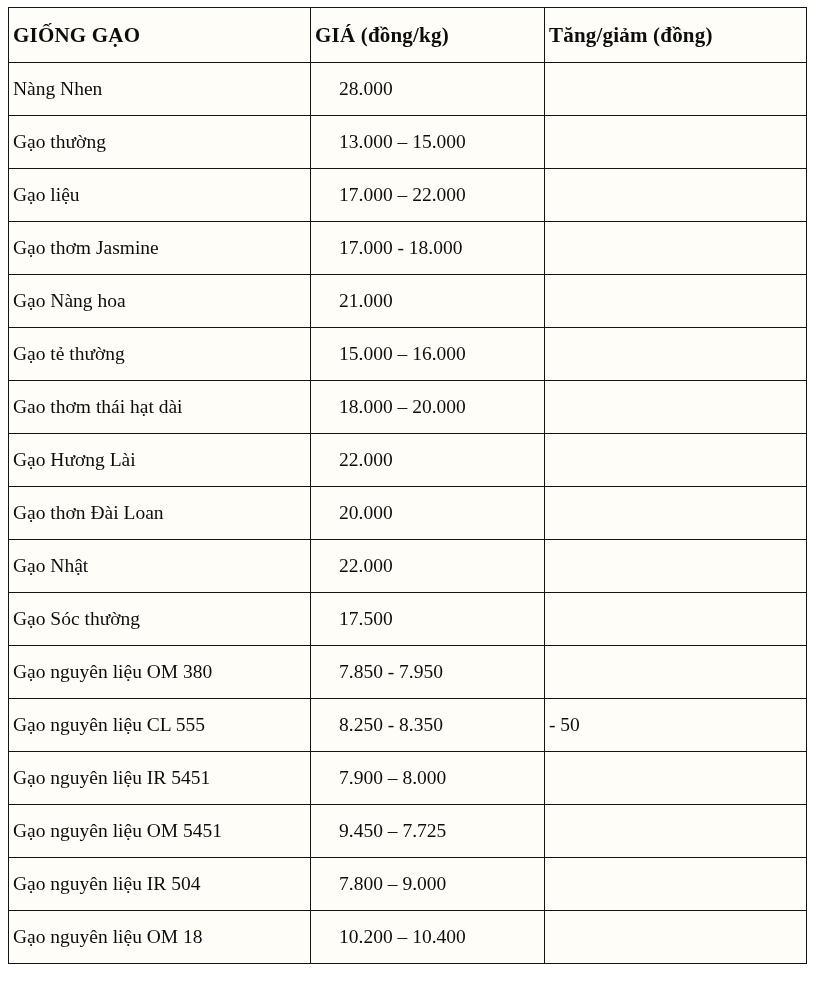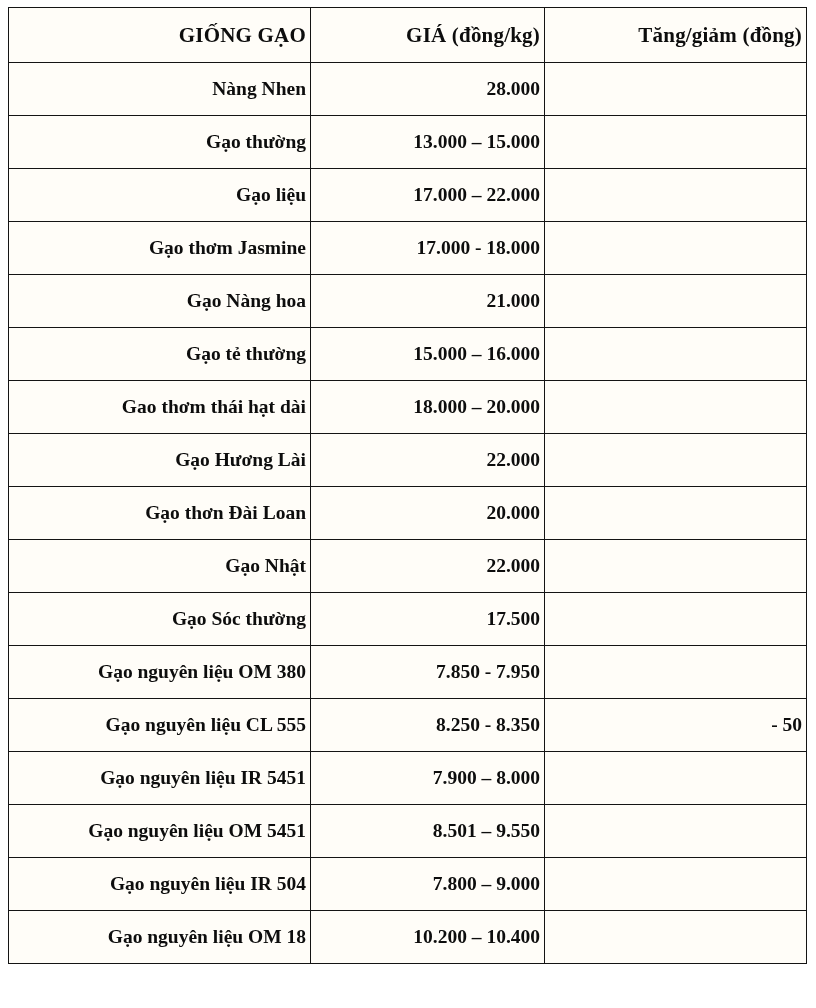--- a/index.html
+++ b/index.html
@@ -25,38 +25,38 @@
     left: 8px;
     top: 7px;
     width: 798px;
     border-collapse: collapse;
     table-layout: fixed;
     background: #fffefb;
   }
   table.price-table td,
   table.price-table th {
     border: 1.6px solid #141414;
-    text-align: right;
+    text-align: left;
     vertical-align: middle;
     padding: 0 4px;
     background: #fffdf8;
   }
   col.c-name  { width: 302px; }
   col.c-price { width: 234px; }
   col.c-delta { width: 262px; }
 
   thead th {
     height: 54px;
     font-weight: bold;
     font-size: 21px;
     letter-spacing: 0.2px;
   }
   tbody td {
     height: 52px;
-    font-weight: bold;
+    font-weight: normal;
     font-size: 19.5px;
   }
   tbody td.name  { font-size: 19.5px; }
   tbody td.price { font-size: 19.5px; padding-left: 28px; }
   tbody td.delta { font-size: 19.5px; }
 </style>
 </head>
 <body>
 
 <div class="sheet">
@@ -139,21 +139,21 @@
           <td class="price">8.250 - 8.350</td>
           <td class="delta">- 50</td>
         </tr>
         <tr>
           <td class="name">Gạo nguyên liệu IR 5451</td>
           <td class="price">7.900 – 8.000</td>
           <td class="delta"></td>
         </tr>
         <tr>
           <td class="name">Gạo nguyên liệu OM 5451</td>
-          <td class="price">8.501 – 9.550</td>
+          <td class="price">9.450 – 7.725</td>
           <td class="delta"></td>
         </tr>
         <tr>
           <td class="name">Gạo nguyên liệu IR 504</td>
           <td class="price">7.800 – 9.000</td>
           <td class="delta"></td>
         </tr>
         <tr>
           <td class="name">Gạo nguyên liệu OM 18</td>
           <td class="price">10.200 – 10.400</td>

